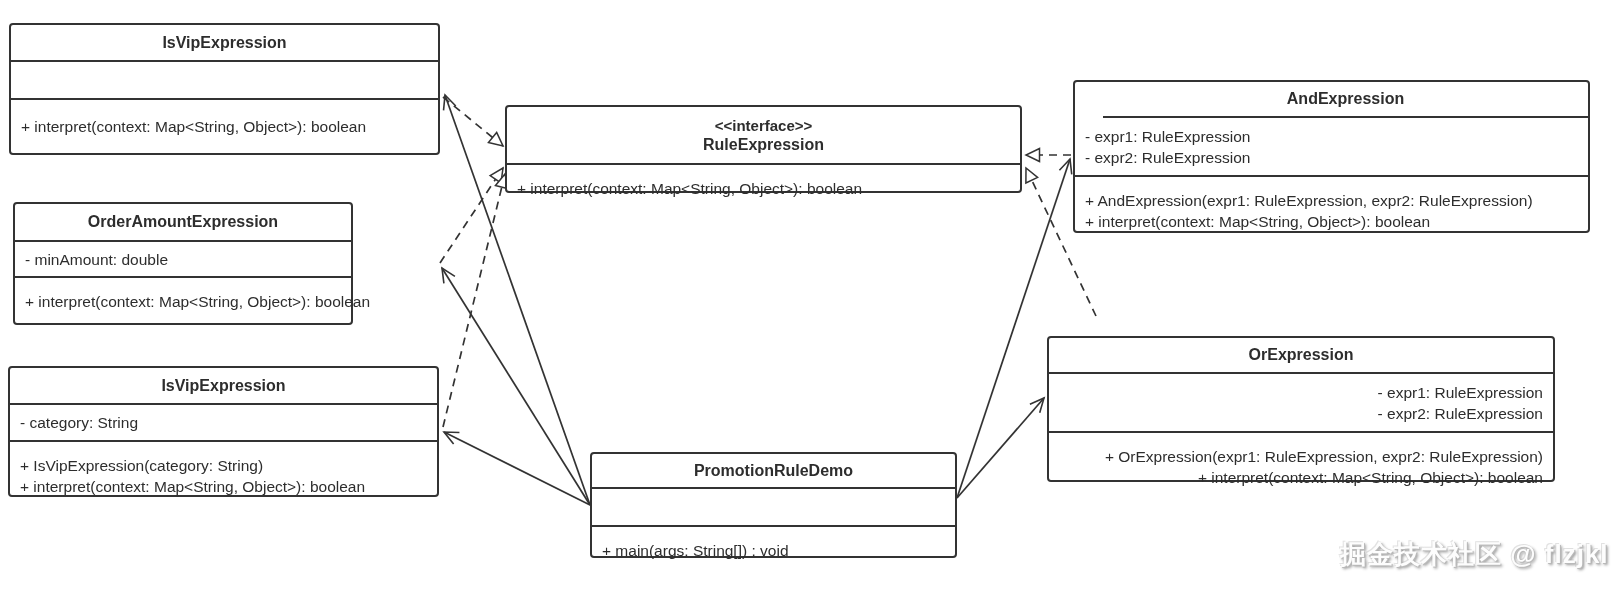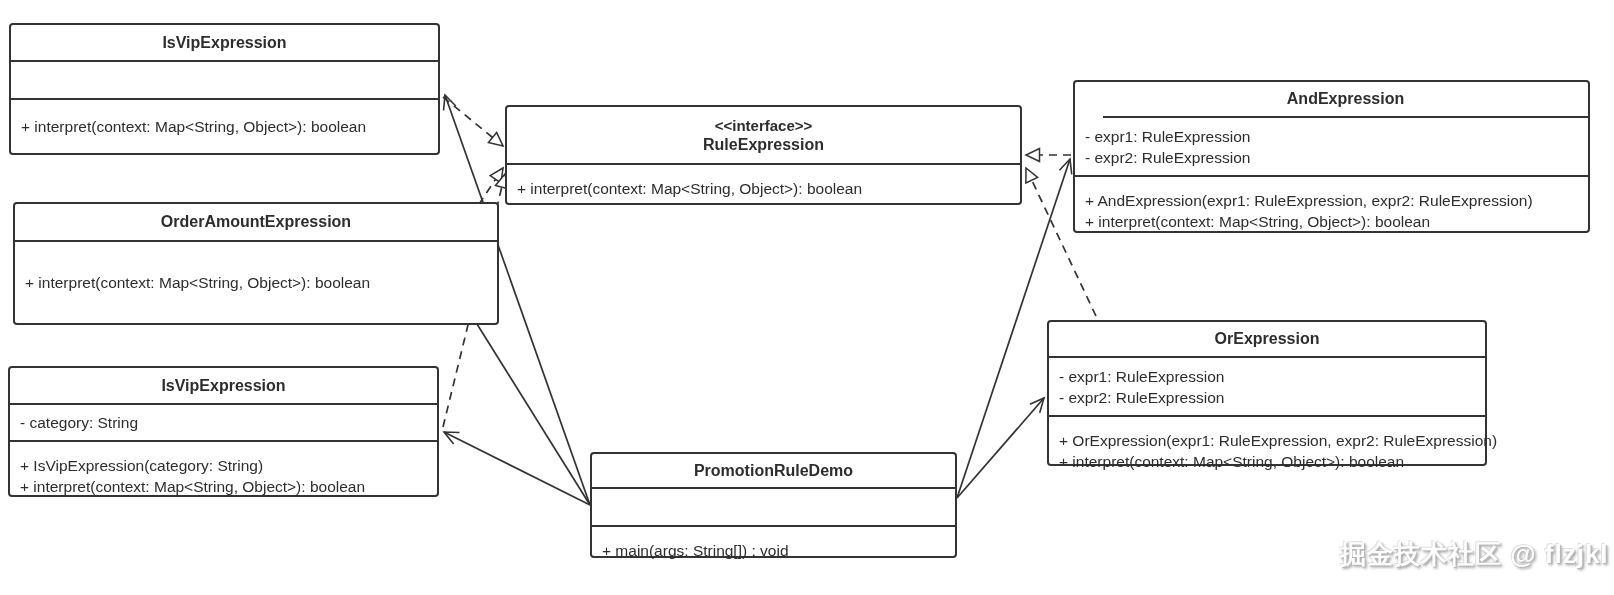--- a/index.html
+++ b/index.html
@@ -90,43 +90,46 @@
   <div class="uml-class" style="left:9px;top:23px;width:431px;height:132px;">
     <div class="uml-title" style="height:37px;">
       <span class="uml-name">IsVipExpression</span>
     </div>
     <div class="uml-attrs" style="height:38px;"></div>
     <div class="uml-methods">
       <div class="uml-line">+ interpret(context: Map&lt;String, Object&gt;): boolean</div>
     </div>
   </div>
 
-  <div class="uml-class" style="left:13px;top:202px;width:486px;height:123px;">
+  <div class="uml-class" style="left:13px;top:202px;width:340px;height:123px;">
     <div class="uml-title" style="height:38px;">
       <span class="uml-name">OrderAmountExpression</span>
+    </div>
+    <div class="uml-attrs" style="height:36px;">
+      <div class="uml-line">- minAmount: double</div>
     </div>
     <div class="uml-methods">
       <div class="uml-line">+ interpret(context: Map&lt;String, Object&gt;): boolean</div>
     </div>
   </div>
 
   <div class="uml-class" style="left:8px;top:366px;width:431px;height:131px;">
     <div class="uml-title" style="height:37px;">
       <span class="uml-name">IsVipExpression</span>
     </div>
     <div class="uml-attrs" style="height:37px;">
       <div class="uml-line">- category: String</div>
     </div>
     <div class="uml-methods">
       <div class="uml-line">+ IsVipExpression(category: String)</div>
       <div class="uml-line">+ interpret(context: Map&lt;String, Object&gt;): boolean</div>
     </div>
   </div>
 
-  <div class="uml-class" style="left:505px;top:105px;width:517px;height:100px;">
+  <div class="uml-class" style="left:505px;top:105px;width:517px;height:88px;">
     <div class="uml-title" style="height:58px;">
       <span class="uml-stereotype">&lt;&lt;interface&gt;&gt;</span>
       <span class="uml-name">RuleExpression</span>
     </div>
     <div class="uml-methods">
       <div class="uml-line">+ interpret(context: Map&lt;String, Object&gt;): boolean</div>
     </div>
   </div>
 
   <div class="uml-class" style="left:1073px;top:80px;width:517px;height:153px;">
@@ -136,21 +139,21 @@
     <div class="uml-attrs" style="height:59px;">
       <div class="uml-line">- expr1: RuleExpression</div>
       <div class="uml-line">- expr2: RuleExpression</div>
     </div>
     <div class="uml-methods">
       <div class="uml-line">+ AndExpression(expr1: RuleExpression, expr2: RuleExpression)</div>
       <div class="uml-line">+ interpret(context: Map&lt;String, Object&gt;): boolean</div>
     </div>
   </div>
 
-  <div class="uml-class" style="left:1047px;top:320px;width:440px;height:146px;">
+  <div class="uml-class" style="left:1047px;top:336px;width:508px;height:146px;text-align:right;">
     <div class="uml-title" style="height:36px;">
       <span class="uml-name">OrExpression</span>
     </div>
     <div class="uml-attrs" style="height:59px;">
       <div class="uml-line">- expr1: RuleExpression</div>
       <div class="uml-line">- expr2: RuleExpression</div>
     </div>
     <div class="uml-methods">
       <div class="uml-line">+ OrExpression(expr1: RuleExpression, expr2: RuleExpression)</div>
       <div class="uml-line">+ interpret(context: Map&lt;String, Object&gt;): boolean</div>

